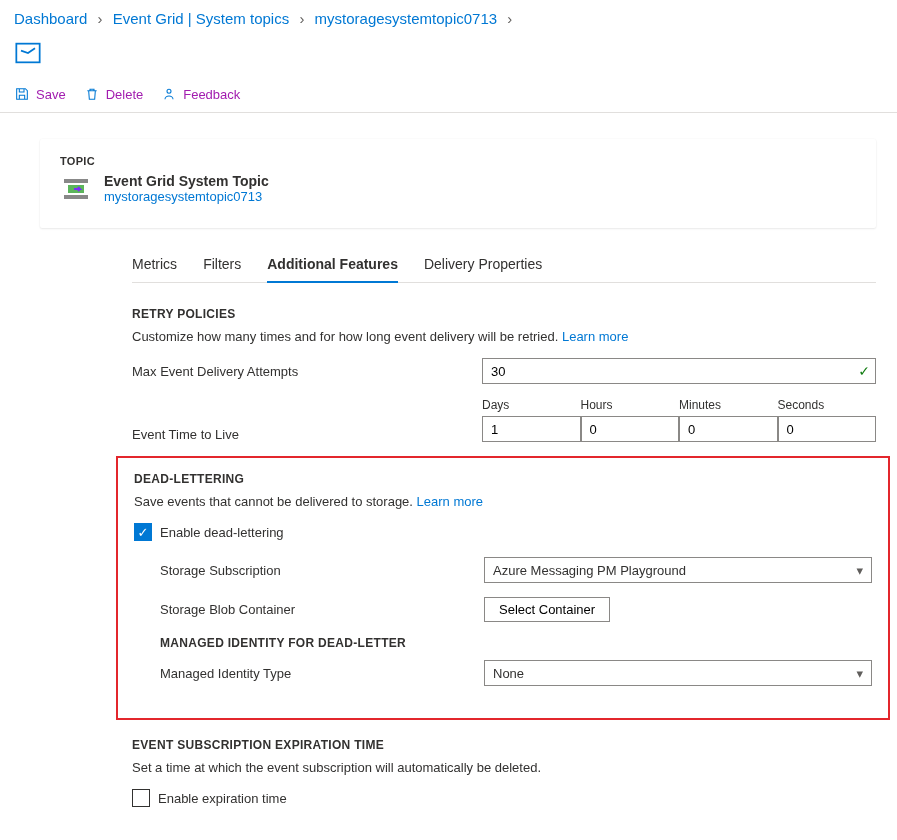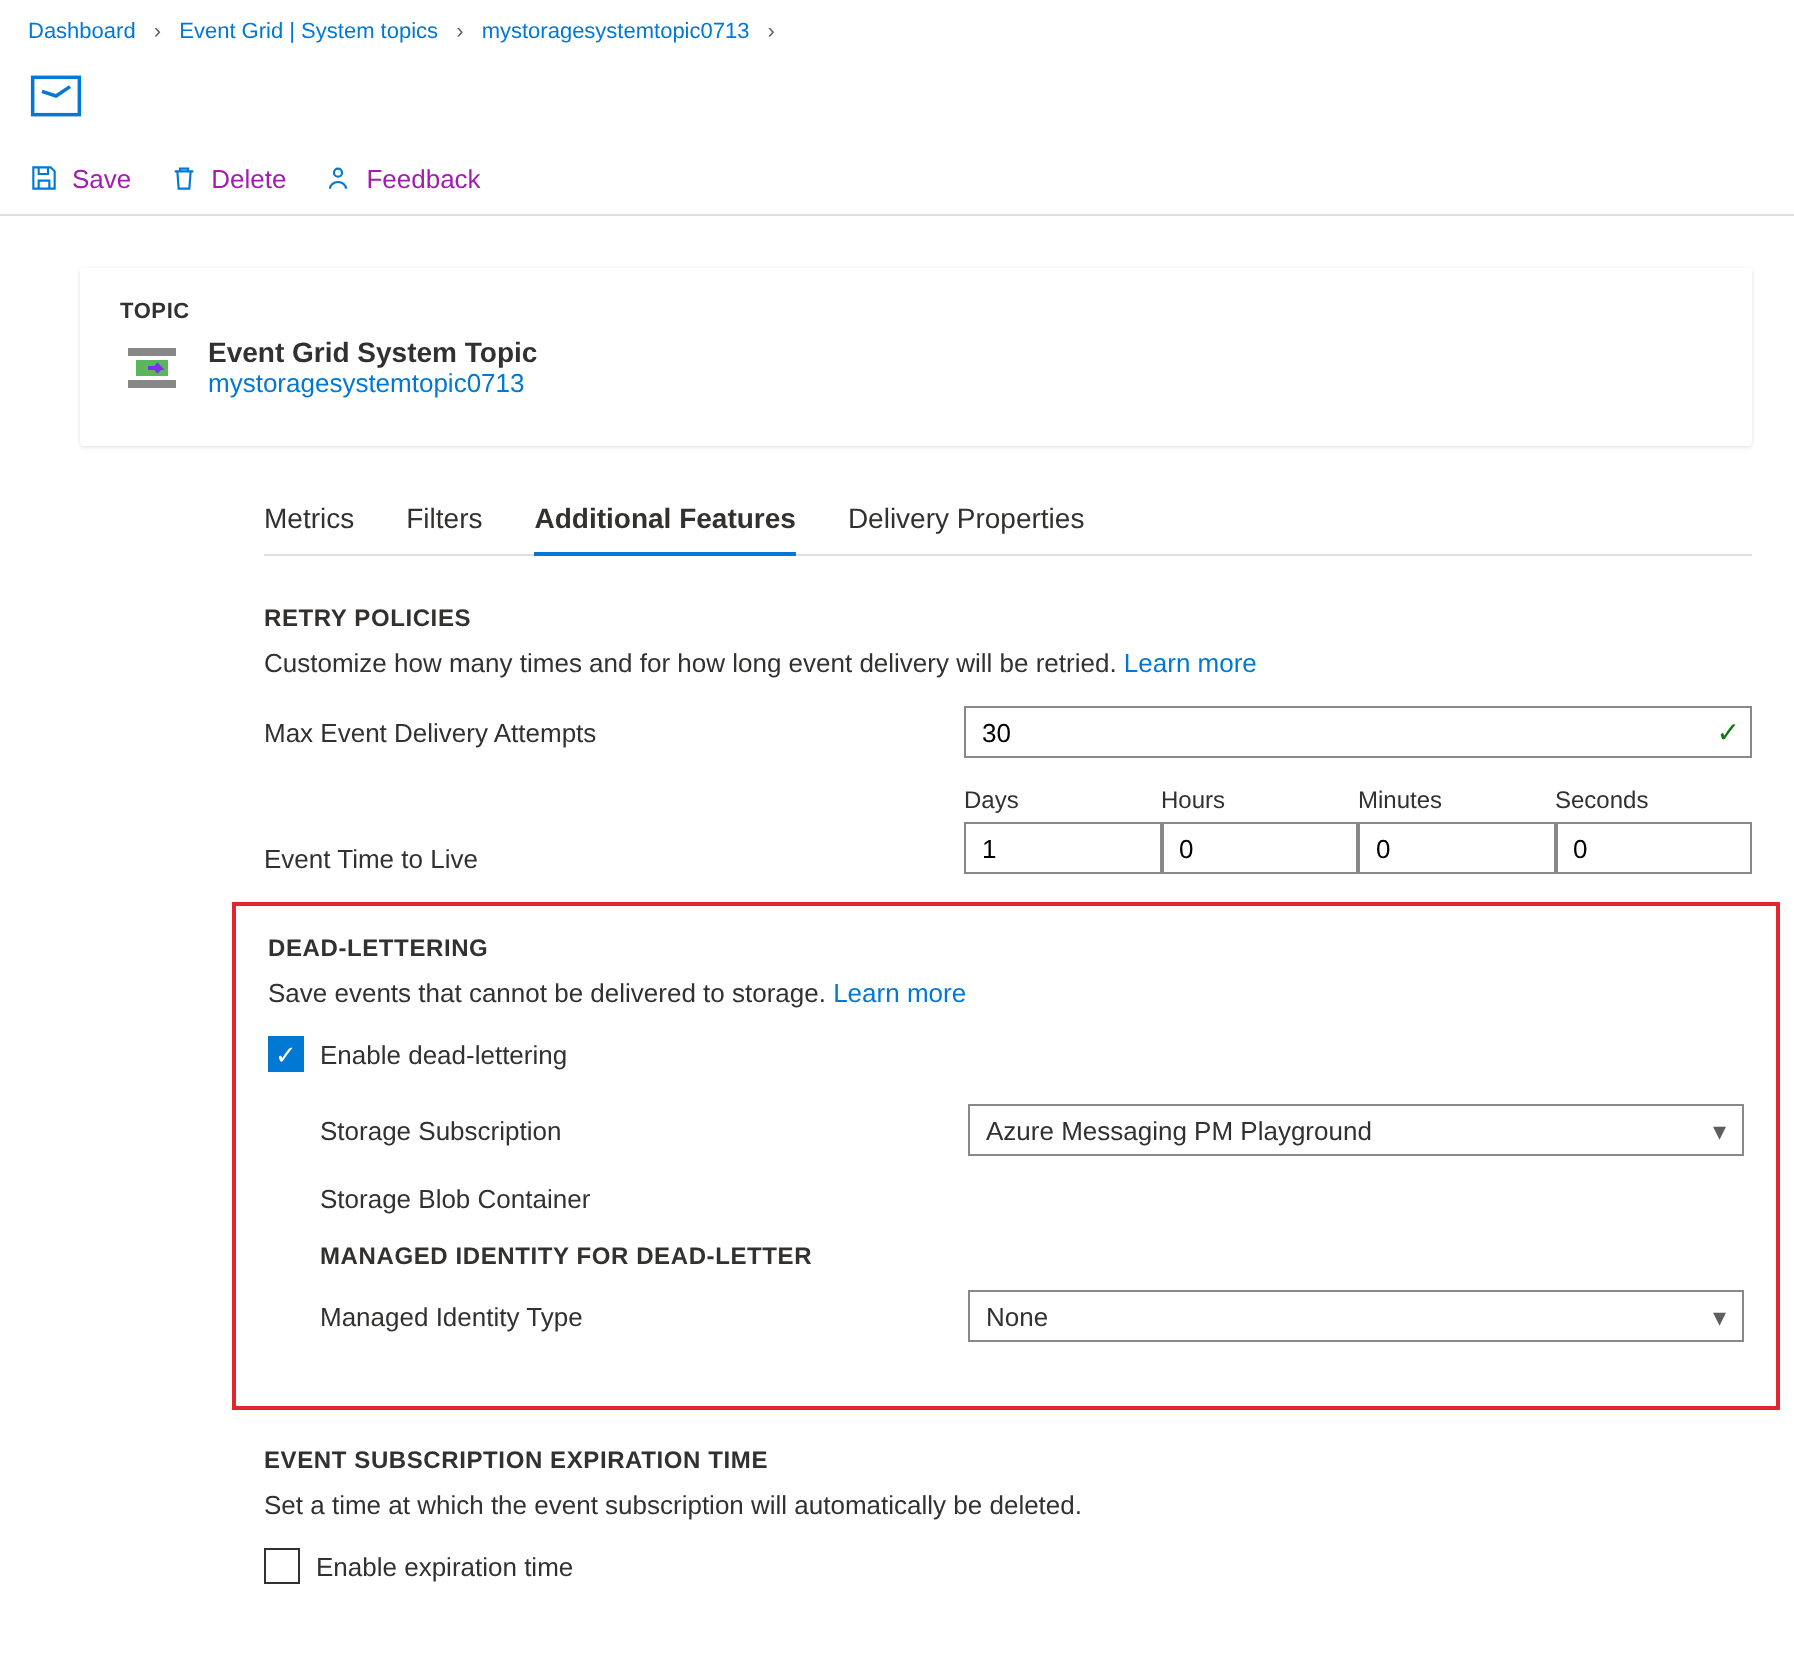--- a/index.html
+++ b/index.html
@@ -8,21 +8,21 @@
     font-size: 13px;
     color: #323130;
     background: #fff;
     width: 897px;
   }
   a { color: #0078d4; text-decoration: none; cursor: pointer; }
 
   
   .breadcrumb {
     padding: 10px 14px 6px;
-    font-size: 11px;
+    font-size: 15px;
     color: #323130;
   }
   .breadcrumb a { color: #0078d4; }
   .breadcrumb .chev { color: #605e5c; margin: 0 6px; }
 
   
   .page-header {
     display: flex;
     align-items: flex-start;
     padding: 2px 14px 10px;
@@ -284,20 +284,23 @@
         <div class="lbl" style="width:324px">Storage Subscription</div>
         <div class="field">
           <div class="select">
             <span>Azure Messaging PM Playground</span>
             <span class="chevdown">▾</span>
           </div>
         </div>
       </div>
       <div class="row">
         <div class="lbl" style="width:324px">Storage Blob Container</div>
+        <div class="field">
+          <button class="btn">Select Container</button>
+        </div>
       </div>
 
       <div class="sub-title">MANAGED IDENTITY FOR DEAD-LETTER</div>
       <div class="row">
         <div class="lbl" style="width:324px">Managed Identity Type</div>
         <div class="field">
           <div class="select">
             <span>None</span>
             <span class="chevdown">▾</span>
           </div>

